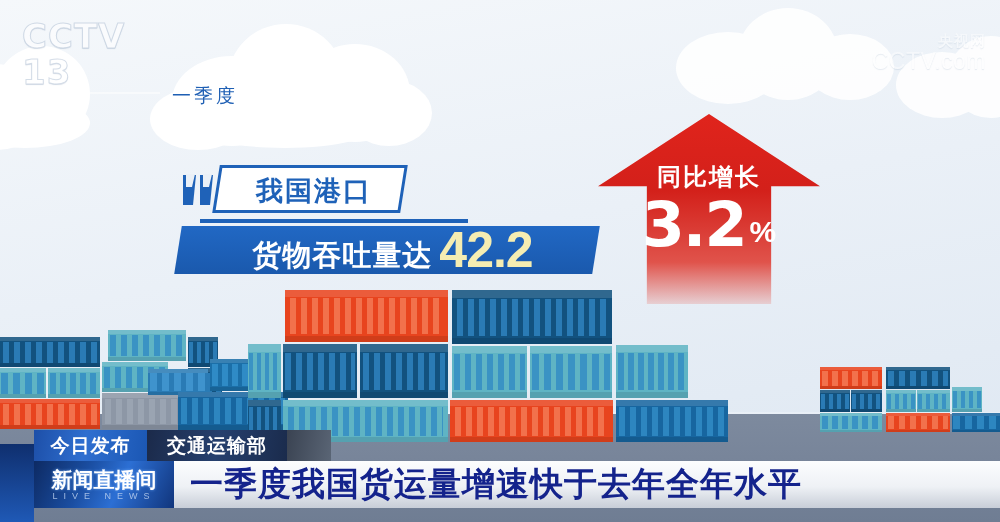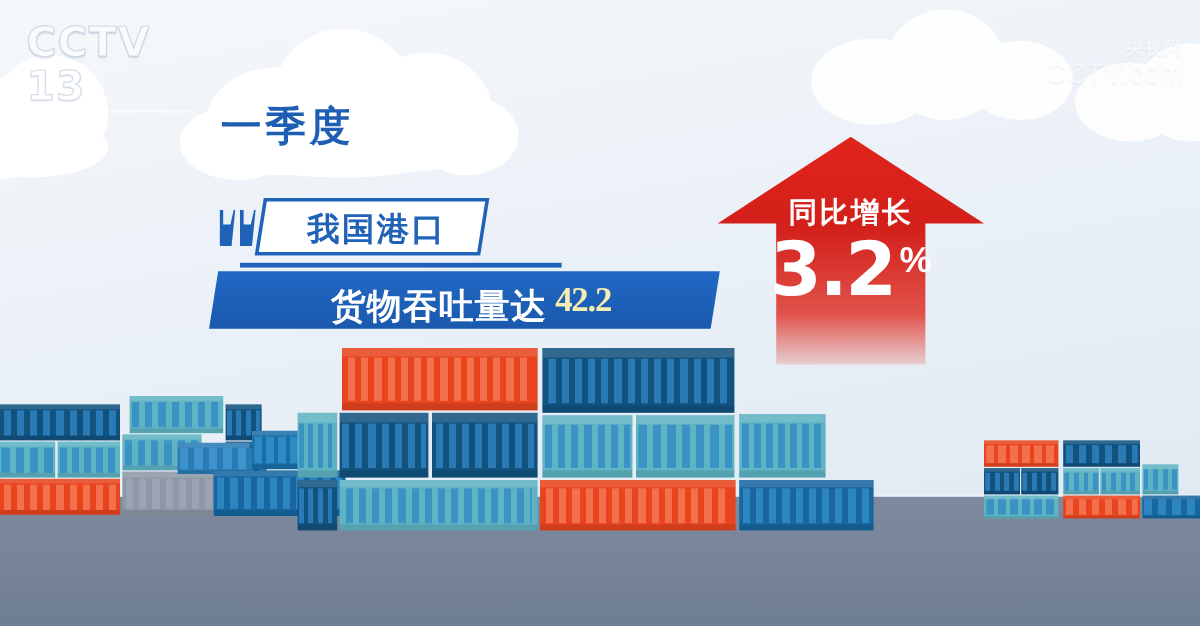--- a/index.html
+++ b/index.html
@@ -46,21 +46,21 @@
     position: absolute; right: 14px; top: 32px; width: 178px; height: 46px;
     opacity: .45; color: #ffffff; text-align: right;
   }
   #cctvcom .ccom-top { font-size: 15px; font-weight: bold; letter-spacing: 1px; line-height: 17px;
     text-shadow: 0 1px 1px rgba(150,172,196,.5); }
   #cctvcom .ccom-bot { font-size: 23px; font-weight: normal; letter-spacing: 0.5px; line-height: 24px;
     text-shadow: 0 1px 1px rgba(150,172,196,.5); }
 
   
   #quarter-label {
-    position: absolute; left: 184px; top: 83px; font-size: 34px; font-weight: bold;
+    position: absolute; left: 172px; top: 83px; font-size: 19px; font-weight: normal;
     color: #1e5fb4; letter-spacing: 3px;
   }
 
   
   #port-box-wrap { position: absolute; left: 183px; top: 165px; }
   #port-arrows { position: absolute; left: 0; top: 8px; width: 44px; height: 34px; }
   #port-box {
     position: absolute; left: 33px; top: 0; width: 188px; height: 48px;
     background: #ffffff; border: 3px solid #1f62b8;
     transform: skewX(-9deg);
@@ -81,38 +81,38 @@
     background: linear-gradient(180deg, #2168c4 0%, #1a59ad 100%);
     transform: skewX(-9deg);
   }
   #stat-text {
     position: absolute; left: 190px; top: 226px; width: 410px; height: 48px;
     display: flex; align-items: center; justify-content: center; gap: 2px;
     white-space: nowrap;
   }
   .stat-cn { font-size: 29px; font-weight: bold; color: #ffffff; letter-spacing: 1px; margin-top: 11px; }
   #stat-num {
-    font-size: 29px; font-weight: bold; color: #f5edb2; letter-spacing: -1px;
-    margin: 0 5px; font-family: Liberation Serif, serif; line-height: 40px; text-align: right;
+    font-size: 50px; font-weight: bold; color: #f5edb2; letter-spacing: -1px;
+    margin: 0 5px; font-family: Liberation Sans, sans-serif; line-height: 40px; text-align: right;
   }
 
   
   #arrow-wrap { position: absolute; left: 598px; top: 114px; width: 222px; height: 190px; }
   #arrow-shape {
     position: absolute; inset: 0;
     background: linear-gradient(180deg, #e0241c 0%, #d3201a 40%, #e0534b 78%, rgba(232,150,145,.35) 100%);
     clip-path: polygon(50% 0%, 100% 38%, 78% 38%, 78% 100%, 22% 100%, 22% 38%, 0% 38%);
   }
   #arrow-label {
     position: absolute; left: 0; right: 0; top: 47px; text-align: center;
     font-size: 24px; font-weight: bold; color: #ffffff; letter-spacing: 2px;
   }
   #arrow-value {
     position: absolute; left: 0; right: 0; top: 82px; text-align: center;
-    display: flex; align-items: flex-start; justify-content: center;
+    display: flex; align-items: flex-end; justify-content: center;
   }
   #arrow-num {
     font-size: 62px; font-weight: bold; color: #ffffff; line-height: 58px;
     font-family: "DejaVu Sans", sans-serif; letter-spacing: -2px;
   }
   #arrow-pct {
     font-size: 30px; font-weight: bold; color: #ffffff; line-height: 44px; margin-left: 4px;
   }
 
   
@@ -401,14 +401,31 @@
 
   <div id="arrow-wrap">
     <div id="arrow-shape"></div>
     <div id="arrow-label">同比增长</div>
     <div id="arrow-value">
       <span id="arrow-num">3.2</span>
       <span id="arrow-pct">%</span>
     </div>
   </div>
 
+  <div id="lower-third">
+    <div id="lt-strip"></div>
+    <div id="lt-row1">
+      <div id="lt-today">今日发布</div>
+      <div id="lt-ministry">交通运输部</div>
+      <div id="lt-tail"></div>
+    </div>
+    <div id="lt-row2">
+      <div id="lt-brand">
+        <div id="lt-brand-cn">新闻直播间</div>
+        <div id="lt-brand-en">LIVE NEWS</div>
+      </div>
+      <div id="lt-head">
+        <div id="lt-headline">一季度我国货运量增速快于去年全年水平</div>
+      </div>
+    </div>
+  </div>
 
 </div>
 
 </body></html>

